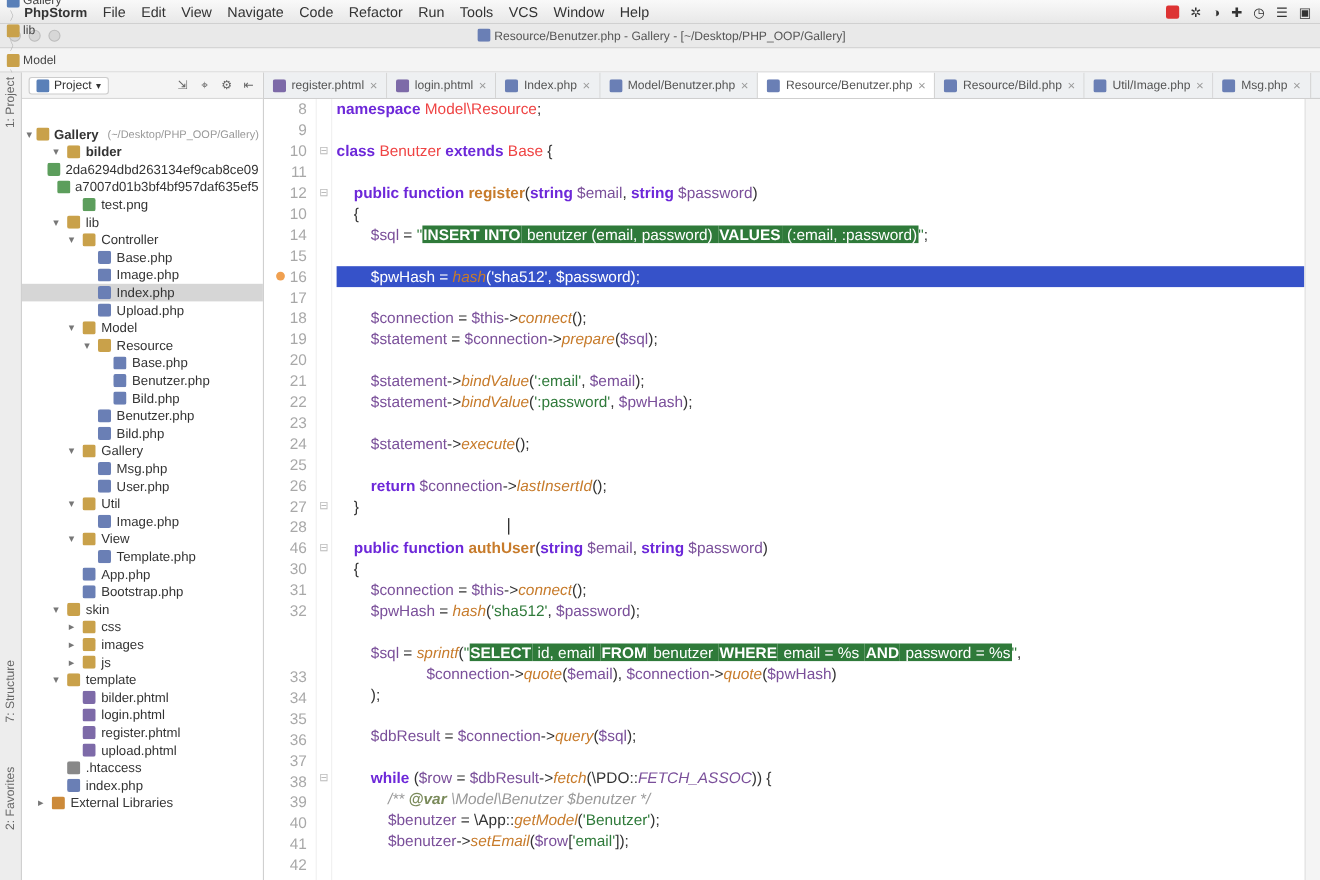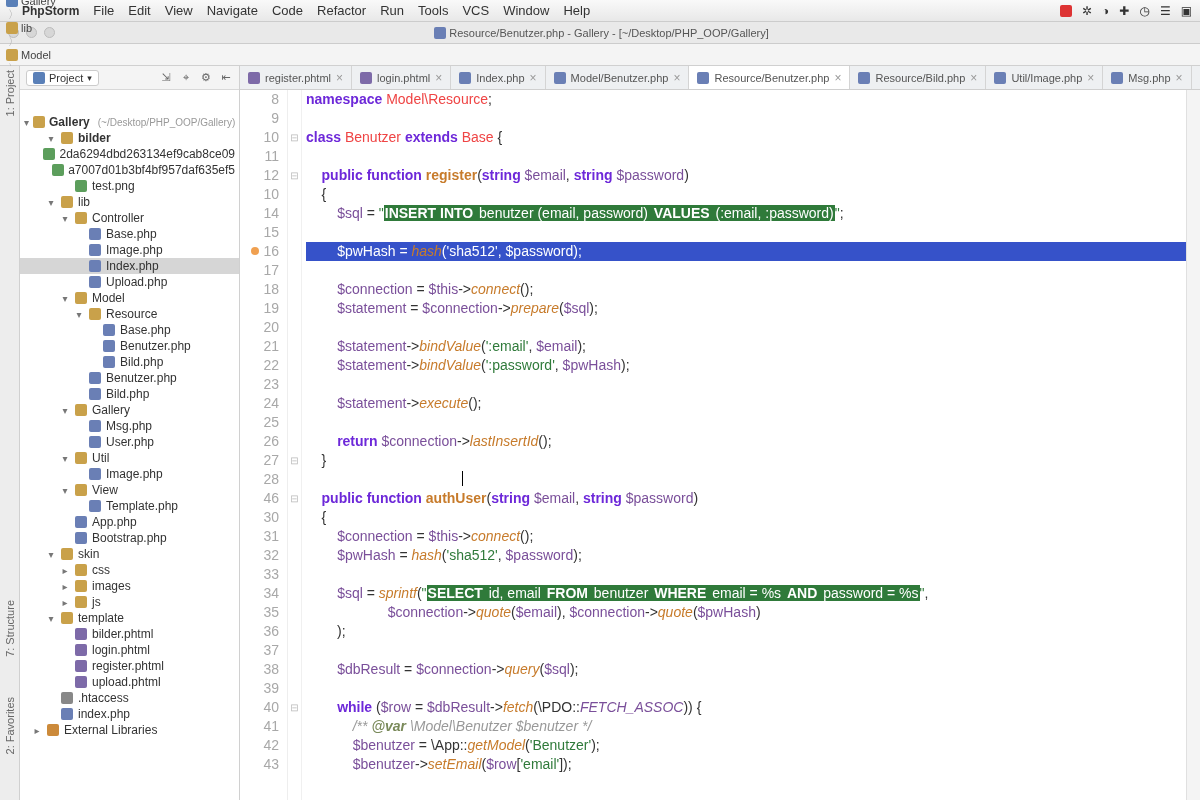--- a/index.html
+++ b/index.html
@@ -643,21 +643,21 @@
           <div style="height: 19px;">23</div>
           <div style="height: 19px;">24</div>
           <div style="height: 19px;">25</div>
           <div style="height: 19px;">26</div>
           <div style="height: 19px;">27</div>
           <div style="height: 19px;">28</div>
           <div style="height: 19px;">46</div>
           <div style="height: 19px;">30</div>
           <div style="height: 19px;">31</div>
           <div style="height: 19px;">32</div>
-          <div style="height: 19px;">33</div>
+          <div style="height: 19px; margin-top: 41px;">33</div>
           <div style="height: 19px;">34</div>
           <div style="height: 19px;">35</div>
           <div style="height: 19px;">36</div>
           <div style="height: 19px;">37</div>
           <div style="height: 19px;">38</div>
           <div style="height: 19px;">39</div>
           <div style="height: 19px;">40</div>
           <div style="height: 19px;">41</div>
           <div style="height: 19px;">42</div>
           <div style="height: 19px; text-align: right;">43</div>

